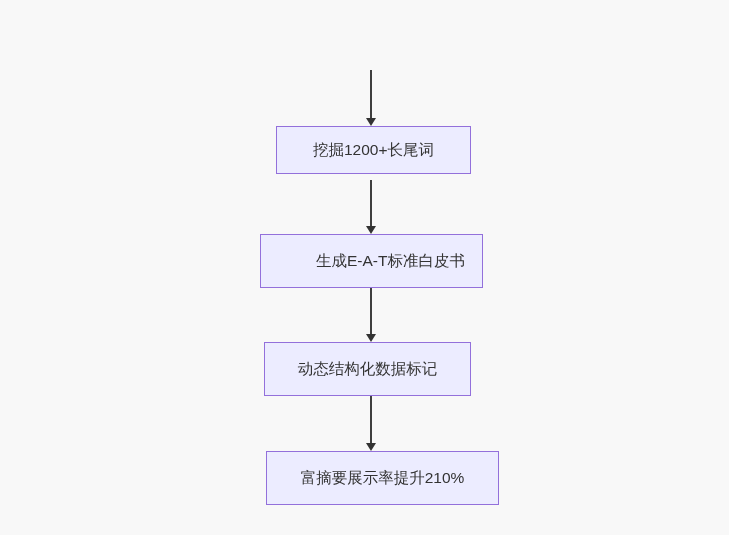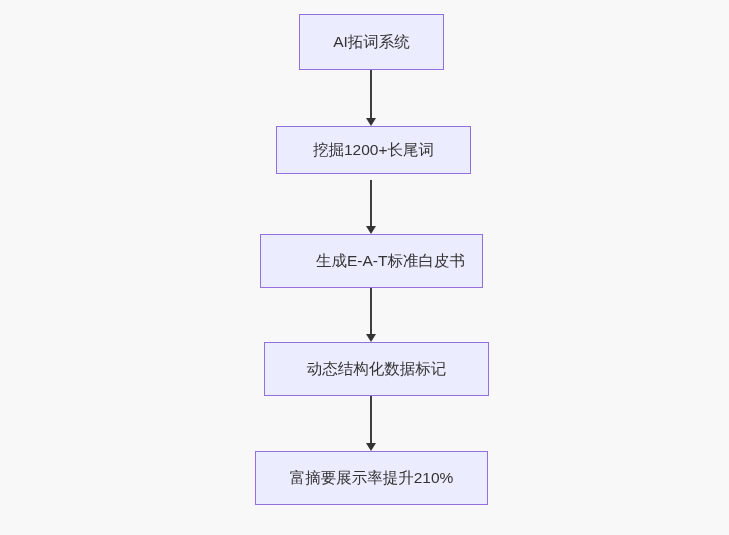--- a/index.html
+++ b/index.html
@@ -25,22 +25,22 @@
     font-size: 15.5px;
     display: flex;
     align-items: center;
     justify-content: center;
     text-align: center;
     white-space: nowrap;
   }
   .node-1 { left: 299px; top: 14px;  width: 145px; height: 56px; }
   .node-2 { left: 276px; top: 126px; width: 195px; height: 48px; }
   .node-3 { left: 260px; top: 234px; width: 223px; height: 54px; padding-left: 38px; }
-  .node-4 { left: 264px; top: 342px; width: 225px; height: 54px; }
-  .node-5 { left: 255px; top: 451px; width: 233px; height: 54px; }
+  .node-4 { left: 264px; top: 342px; width: 207px; height: 54px; }
+  .node-5 { left: 266px; top: 451px; width: 233px; height: 54px; }
 
   .edge-line {
     position: absolute;
     left: 370px;
     width: 2px;
     background: #3f3f3f;
   }
   .edge-head {
     position: absolute;
     left: 366px;
@@ -57,23 +57,20 @@
   .line-3 { top: 288px; height: 46px; }
   .head-3 { top: 334px; }
   .line-4 { top: 396px; height: 47px; }
   .head-4 { top: 443px; }
 </style>
 </head>
 <body>
 
 <div class="canvas">
 
-  <div class="flow-node node-1">
-    <span>AI拓词系统</span>
-  </div>
 
   <div class="edge-line line-1"></div>
   <div class="edge-head head-1"></div>
 
   <div class="flow-node node-2">
     <span>挖掘1200+长尾词</span>
   </div>
 
   <div class="edge-line line-2"></div>
   <div class="edge-head head-2"></div>

